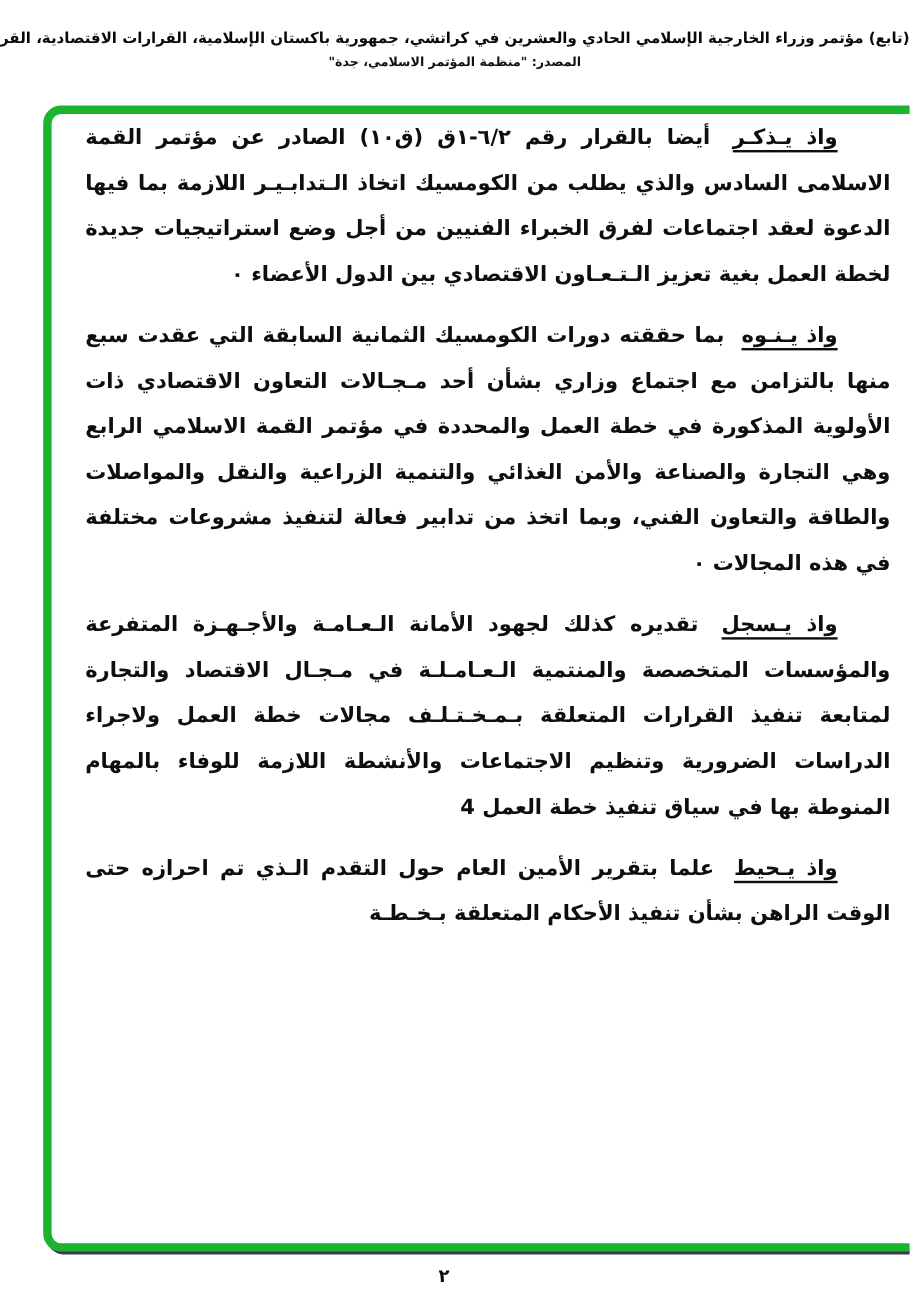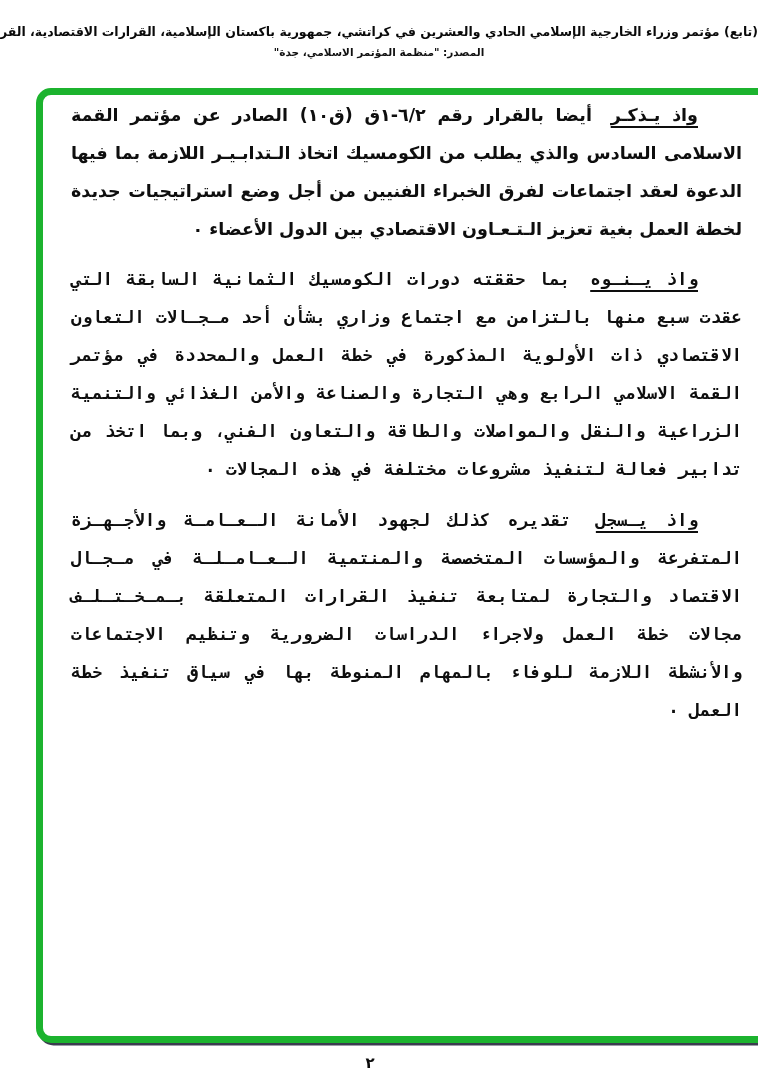--- a/index.html
+++ b/index.html
@@ -63,21 +63,20 @@
     line-height: 38px;
     color: #0e0e0e;
   }
   .doc-body p {
     margin: 0;
     padding: 0;
     text-indent: 44px;
   }
   .doc-body p + p {
     margin-top: 13px;
-    font-family: Liberation Mono, monospace;
   }
   .lead {
     text-decoration: underline;
     text-underline-offset: 5px;
     text-decoration-thickness: 1.5px;
     margin-left: 0.4em;
   }
   
   .doc-footer {
     position: absolute;
@@ -111,23 +110,27 @@
       </p>
 
       <p>
         <span class="lead">واذ يـنـوه</span>
         <span>بما حققته دورات الكومسيك الثمانية السابقة التي عقدت سبع منها بالتزامن مع اجتماع وزاري بشأن أحد مـجـالات التعاون الاقتصادي ذات الأولوية المذكورة في خطة العمل والمحددة في مؤتمر القمة الاسلامي الرابع وهي التجارة والصناعة والأمن الغذائي والتنمية الزراعية والنقل والمواصلات والطاقة والتعاون الفني، وبما اتخذ من تدابير فعالة لتنفيذ مشروعات مختلفة في هذه المجالات ٠</span>
       </p>
 
 
       <p>
         <span class="lead">واذ يـسجل</span>
-        <span>تقديره كذلك لجهود الأمانة الـعـامـة والأجـهـزة المتفرعة والمؤسسات المتخصصة والمنتمية الـعـامـلـة في مـجـال الاقتصاد والتجارة لمتابعة تنفيذ القرارات المتعلقة بـمـخـتـلـف مجالات خطة العمل ولاجراء الدراسات الضرورية وتنظيم الاجتماعات والأنشطة اللازمة للوفاء بالمهام المنوطة بها في سياق تنفيذ خطة العمل ٠</span>
+        <span>تقديره كذلك لجهود الأمانة الـعـامـة والأجـهـزة المتفرعة والمؤسسات المتخصصة والمنتمية الـعـامـلـة في مـجـال الاقتصاد والتجارة لمتابعة تنفيذ القرارات المتعلقة بـمـخـتـلـف مجالات خطة العمل ولاجراء الدراسات الضرورية وتنظيم الاجتماعات والأنشطة اللازمة للوفاء بالمهام المنوطة بها في سياق تنفيذ خطة العمل 4</span>
       </p>
 
+      <p>
+        <span class="lead">واذ يـحيط</span>
+        <span>علما بتقرير الأمين العام حول التقدم الـذي تم احرازه حتى الوقت الراهن بشأن تنفيذ الأحكام المتعلقة بـخـطـة</span>
+      </p>
 
     </div>
   </div>
 
   <div class="doc-footer">
     <span class="page-number">٢</span>
   </div>
 
 </div>
 

